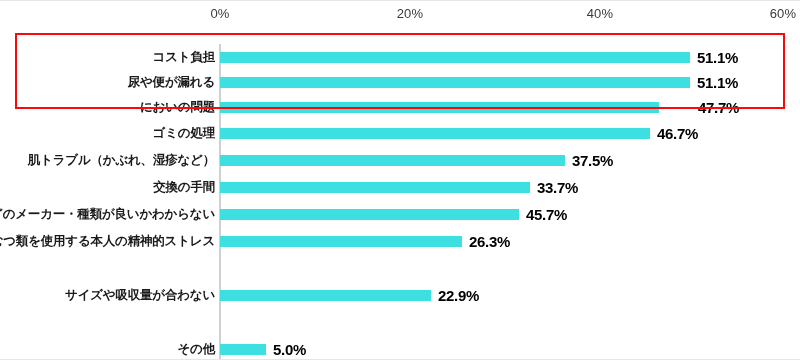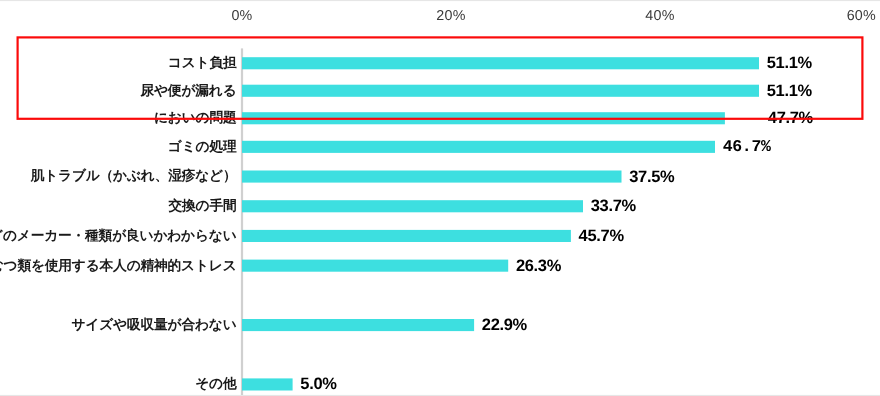--- a/index.html
+++ b/index.html
@@ -149,21 +149,21 @@
       <div class="bar-track">
         <div class="bar-fill" style="width:439px;"></div>
         <div class="bar-value" style="left:446px;margin-left:32px;">47.7%</div>
       </div>
     </div>
 
     <div class="bar-row" style="top:80px;">
       <div class="row-label">ゴミの処理</div>
       <div class="bar-track">
         <div class="bar-fill" style="width:430px;"></div>
-        <div class="bar-value" style="left:437px;font-family:Liberation Mono, monospace;">46.7%</div>
+        <div class="bar-value" style="left:437px;">46.7%</div>
       </div>
     </div>
 
     <div class="bar-row" style="top:107px;">
       <div class="row-label">肌トラブル（かぶれ、湿疹など）</div>
       <div class="bar-track">
         <div class="bar-fill" style="width:345px;"></div>
         <div class="bar-value" style="left:352px;">37.5%</div>
       </div>
     </div>

